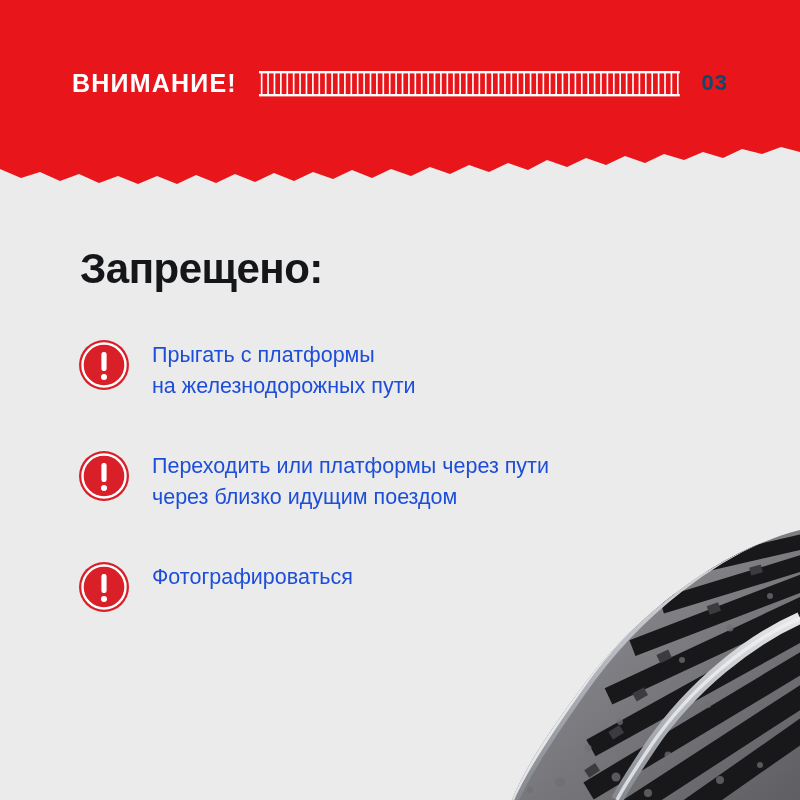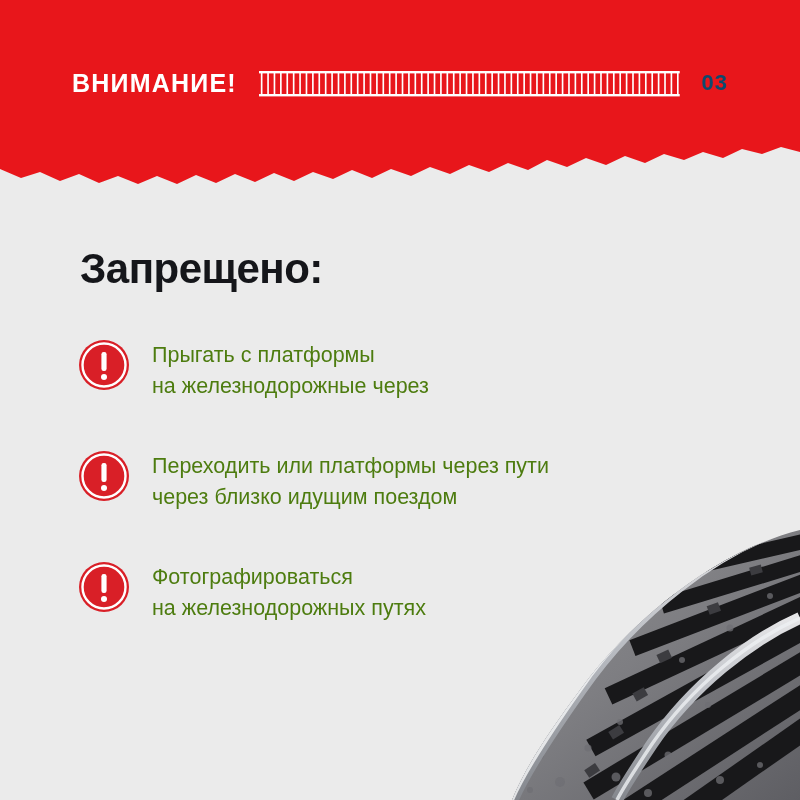--- a/index.html
+++ b/index.html
@@ -98,21 +98,21 @@
     flex: 0 0 auto;
     width: 52px;
     height: 52px;
     margin-right: 22px;
     position: relative;
     top: 2px;
   }
   .rule-text {
     font-size: 21.5px;
     line-height: 31px;
-    color: #4d7c0f;
+    color: #1d4ed8;
     padding-top: 3px;
   }
   .rule-text .l2 { display: block; }
 
   
   .rail-photo {
     position: absolute;
     right: 0;
     bottom: 0;
     width: 380px;
@@ -229,21 +229,21 @@
         <div class="warn-icon">
           <svg viewBox="0 0 52 52" width="52" height="52">
             <circle cx="26" cy="26" r="25" fill="#D91F27"></circle>
             <circle cx="26" cy="26" r="21.5" fill="none" stroke="#ffffff" stroke-width="2.4"></circle>
             <rect x="23.4" y="13" width="5.2" height="19" rx="2.3" fill="#ffffff"></rect>
             <circle cx="26" cy="38" r="3" fill="#ffffff"></circle>
           </svg>
         </div>
         <div class="rule-text">
           <span>Прыгать с платформы</span>
-          <span class="l2">на железнодорожные через</span>
+          <span class="l2">на железнодорожных пути</span>
         </div>
       </div>
 
       <div class="rule">
         <div class="warn-icon">
           <svg viewBox="0 0 52 52" width="52" height="52">
             <circle cx="26" cy="26" r="25" fill="#D91F27"></circle>
             <circle cx="26" cy="26" r="21.5" fill="none" stroke="#ffffff" stroke-width="2.4"></circle>
             <rect x="23.4" y="13" width="5.2" height="19" rx="2.3" fill="#ffffff"></rect>
             <circle cx="26" cy="38" r="3" fill="#ffffff"></circle>
@@ -259,21 +259,20 @@
         <div class="warn-icon">
           <svg viewBox="0 0 52 52" width="52" height="52">
             <circle cx="26" cy="26" r="25" fill="#D91F27"></circle>
             <circle cx="26" cy="26" r="21.5" fill="none" stroke="#ffffff" stroke-width="2.4"></circle>
             <rect x="23.4" y="13" width="5.2" height="19" rx="2.3" fill="#ffffff"></rect>
             <circle cx="26" cy="38" r="3" fill="#ffffff"></circle>
           </svg>
         </div>
         <div class="rule-text">
           <span>Фотографироваться</span>
-          <span class="l2">на железнодорожных путях</span>
         </div>
       </div>
 
     </div>
   </div>
 
   <div class="rail-photo">
     <svg viewBox="0 0 380 300" width="380" height="300" preserveAspectRatio="none">
       <defs>
         <clipPath id="cornerClip">

